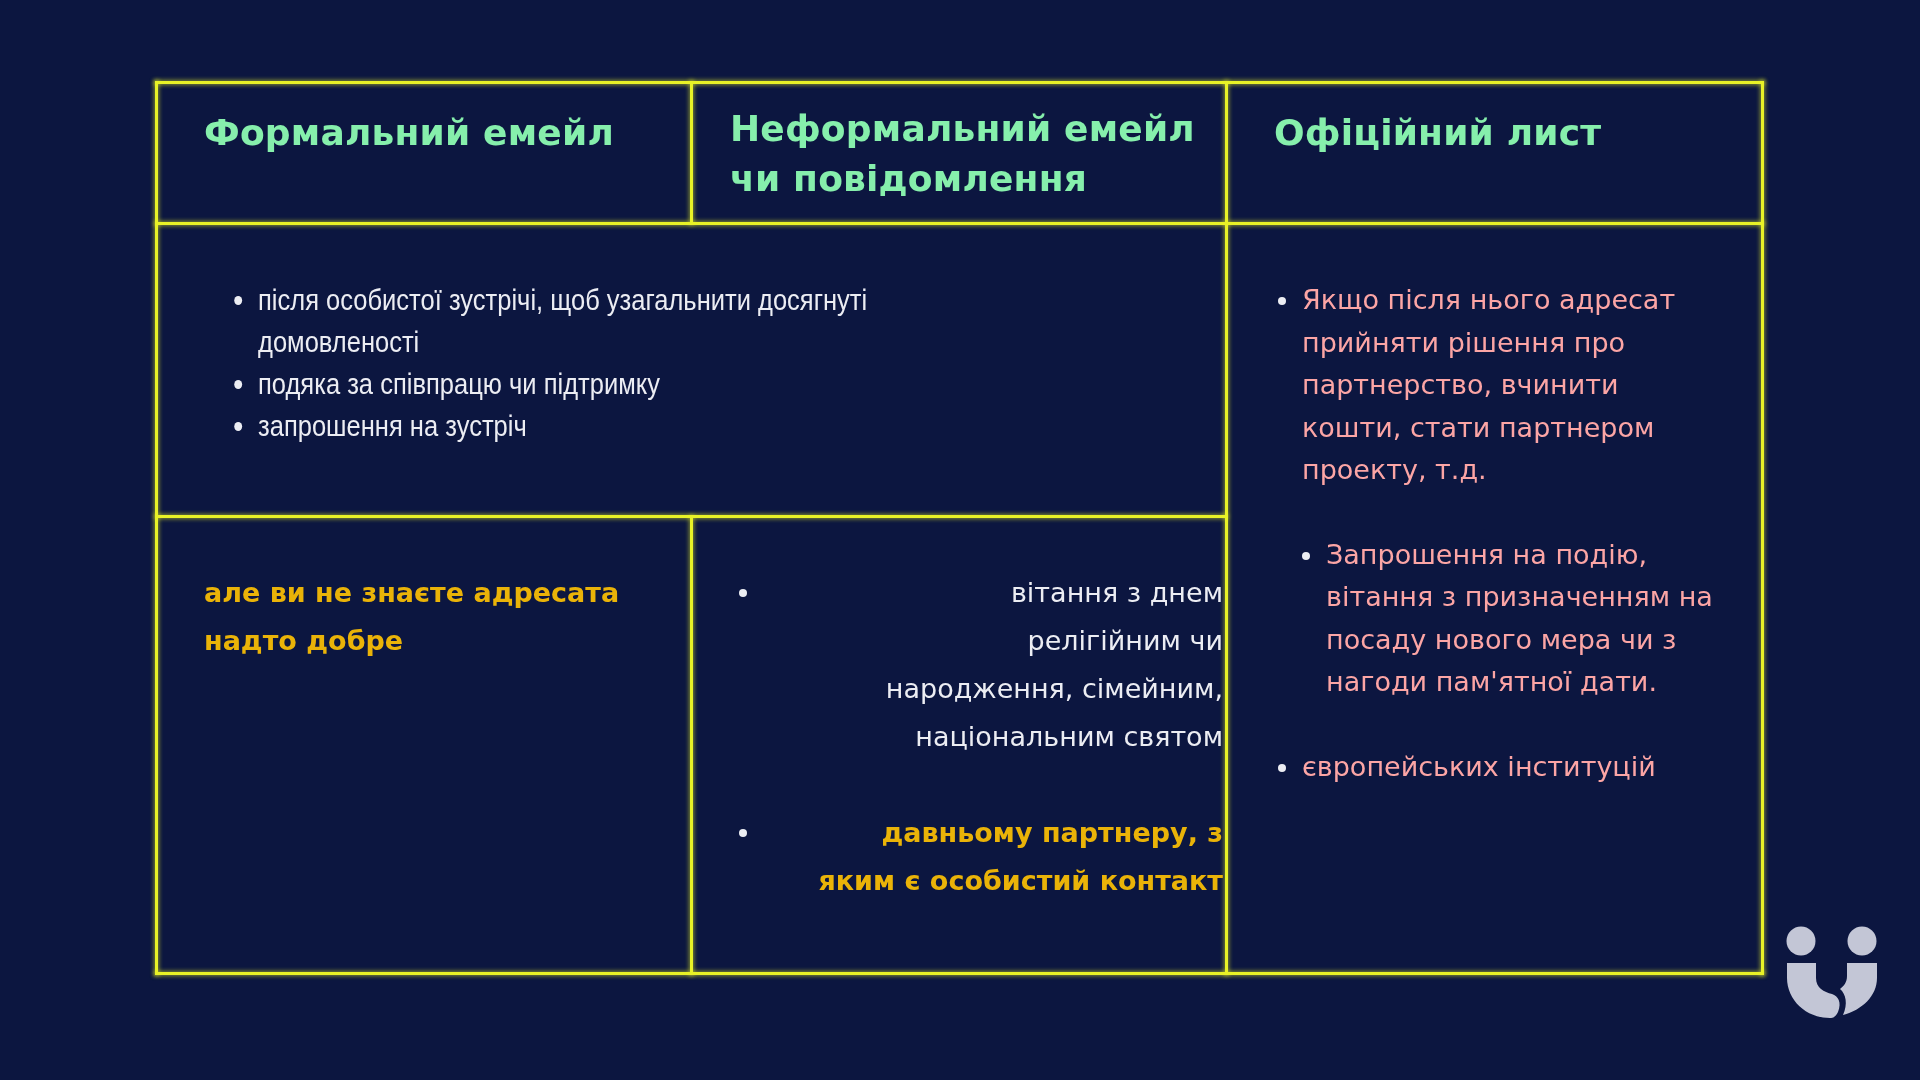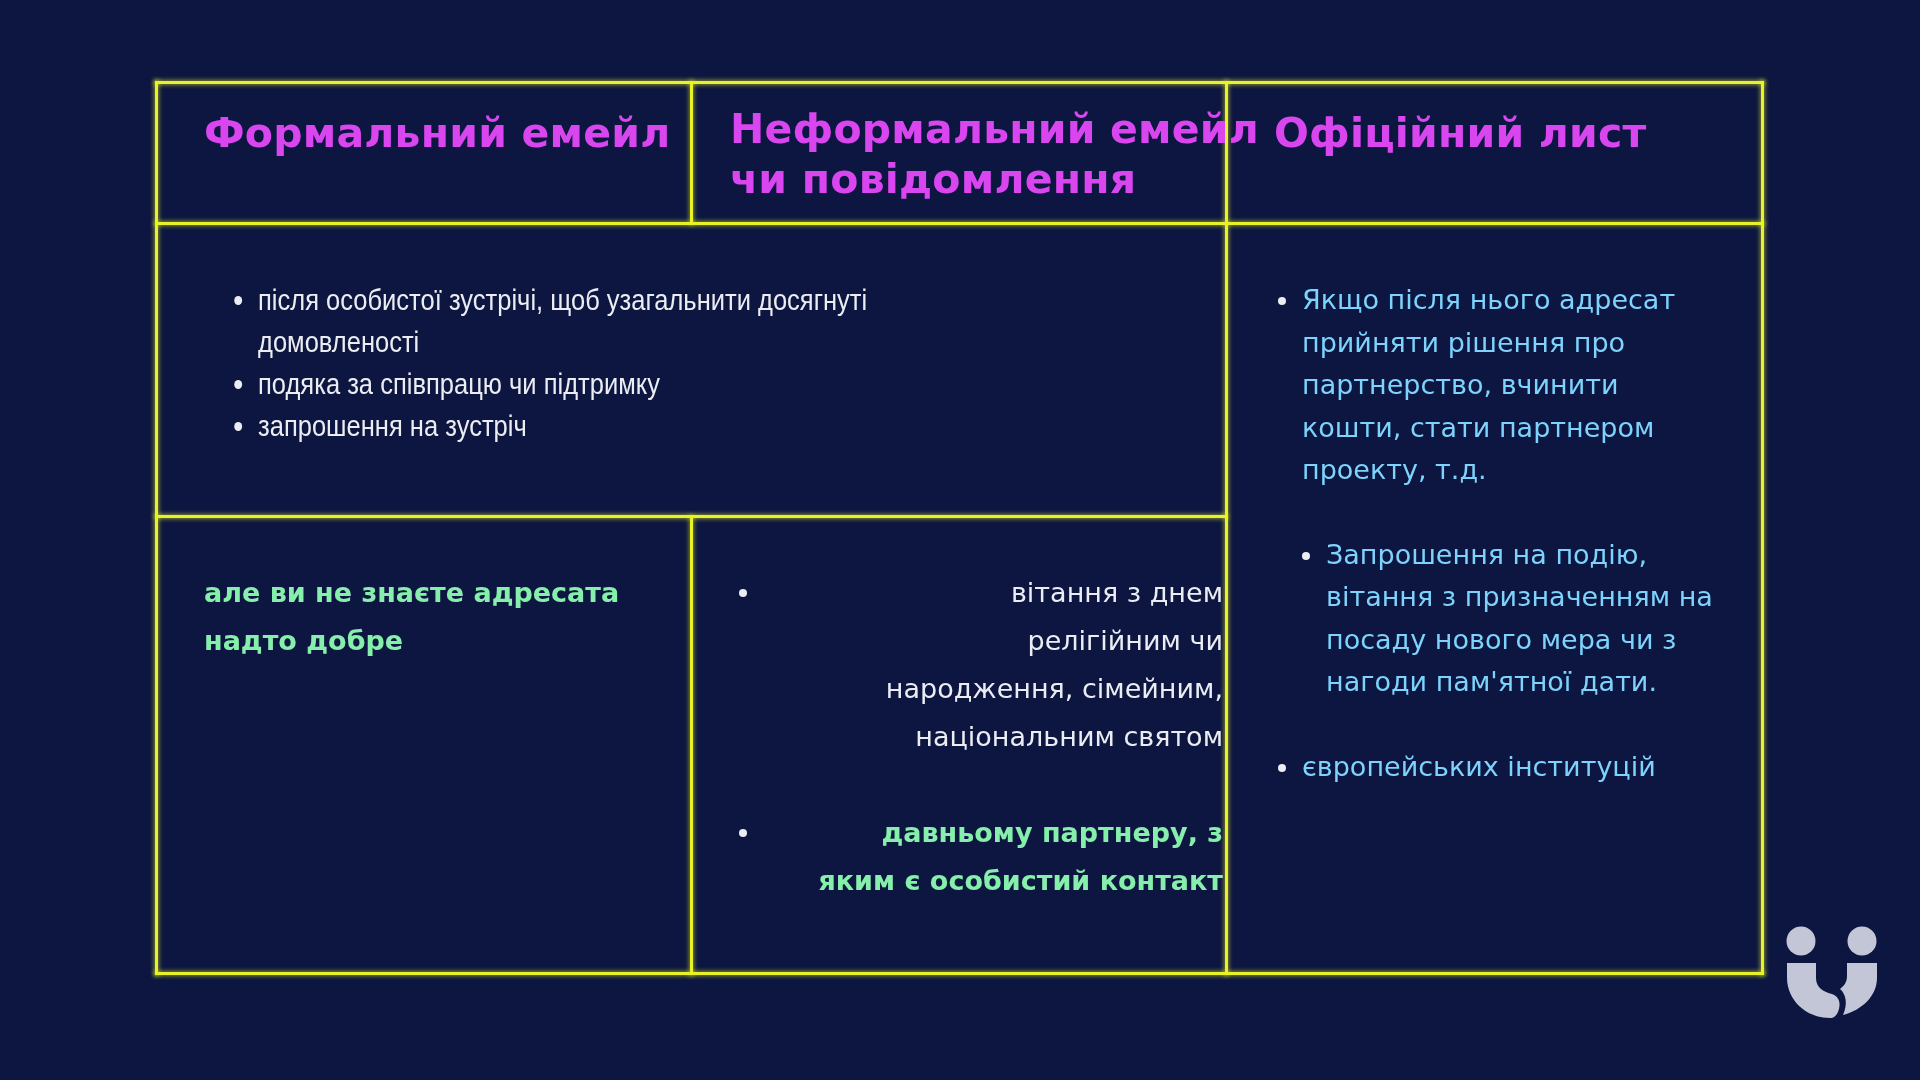--- a/index.html
+++ b/index.html
@@ -10,23 +10,23 @@
     font-family: "DejaVu Sans", "Liberation Sans", sans-serif;
     color: #ecedf3;
   }
   .line {
     position: absolute;
     background: #e8f227;
     box-shadow: 0 0 4px 1px rgba(232,242,39,0.55);
   }
   .hdr {
     position: absolute;
-    color: #d946ef;
+    color: #86efac;
     font-weight: bold;
-    font-size: 41px;
+    font-size: 36px;
     line-height: 50px;
     letter-spacing: 0.2px;
   }
   .cell-text { position: absolute; }
   .cond {
     font-family: "Liberation Sans", sans-serif;
     font-size: 29px;
     line-height: 42px;
     transform: scaleX(0.88);
     transform-origin: left top;
@@ -37,29 +37,29 @@
   li .dot {
     position: absolute;
     left: -27px; top: 0;
     width: 9px; height: 9px; border-radius: 50%;
     background: #ecedf3;
   }
   .wide {
     font-family: "DejaVu Sans", sans-serif;
     font-size: 27px;
     line-height: 42.5px;
-    color: #7dd3fc;
+    color: #fca5a5;
   }
   .wide2 {
     font-family: "DejaVu Sans", sans-serif;
     font-size: 27px;
     line-height: 48px;
     color: #ecedf3;
   }
-  .yellow-bold { color: #86efac; font-weight: bold; }
+  .yellow-bold { color: #eab308; font-weight: bold; }
   .logo { position: absolute; left: 1786px; top: 926px; width: 92px; height: 94px; }
 </style>
 </head>
 <body>
 
 <div>
   <div class="line" style="left:155px; top:81px; width:1609px; height:3px;"></div>
   <div class="line" style="left:155px; top:972px; width:1609px; height:3px;"></div>
   <div class="line" style="left:155px; top:81px; width:3px; height:894px;"></div>
   <div class="line" style="left:1761px; top:81px; width:3px; height:894px;"></div>

